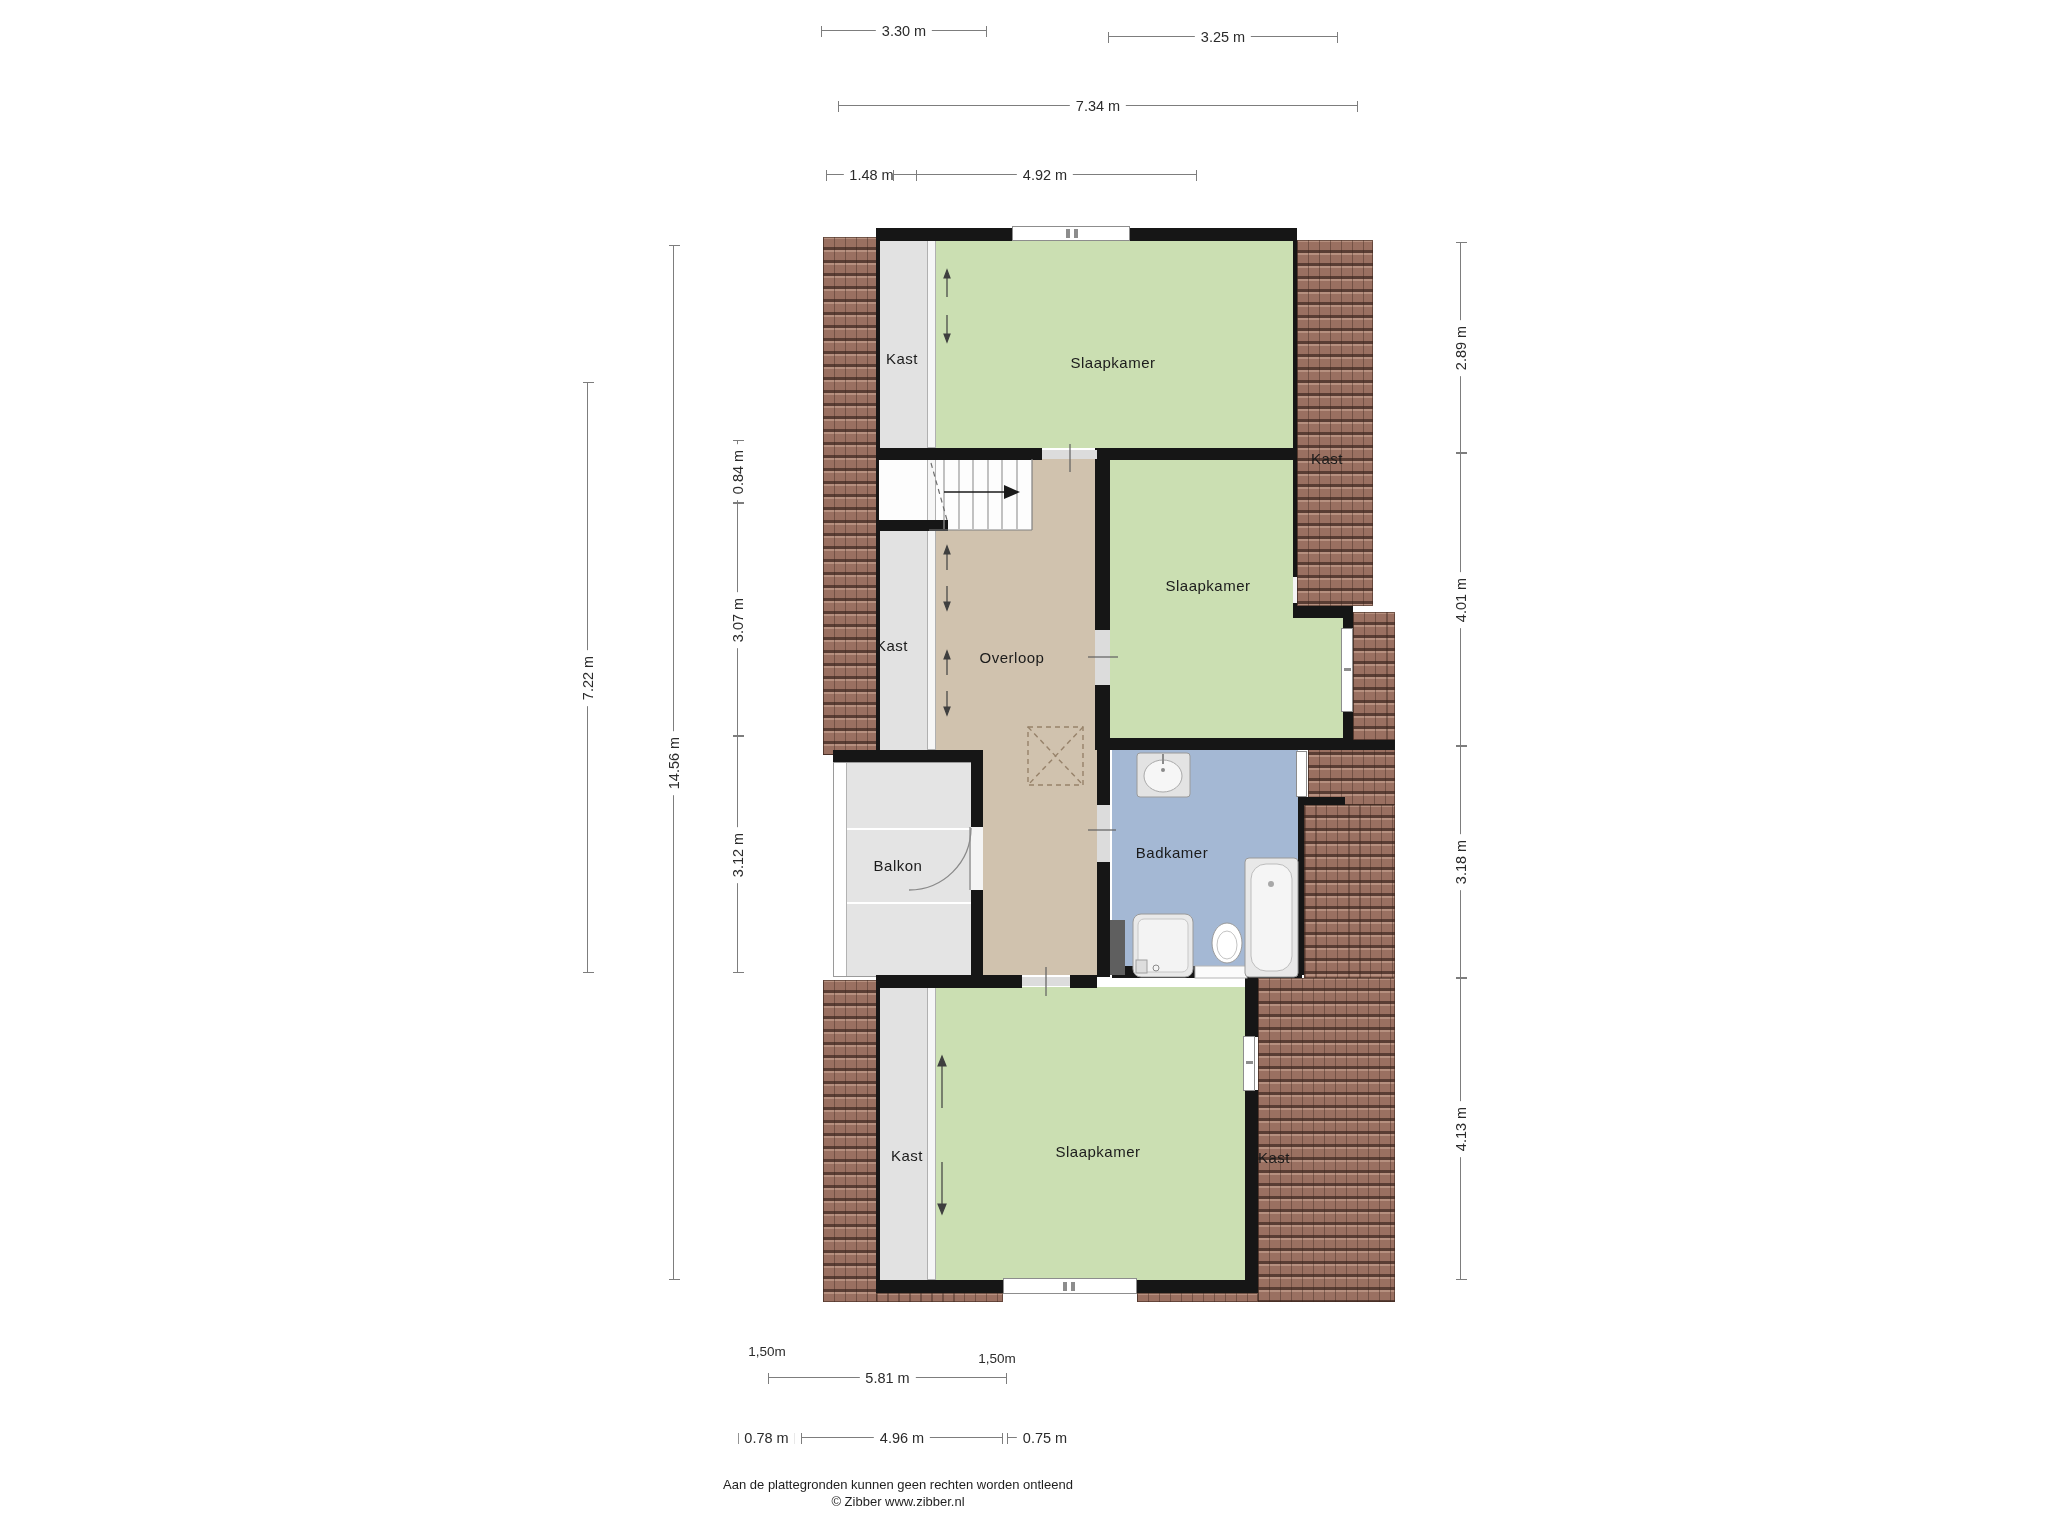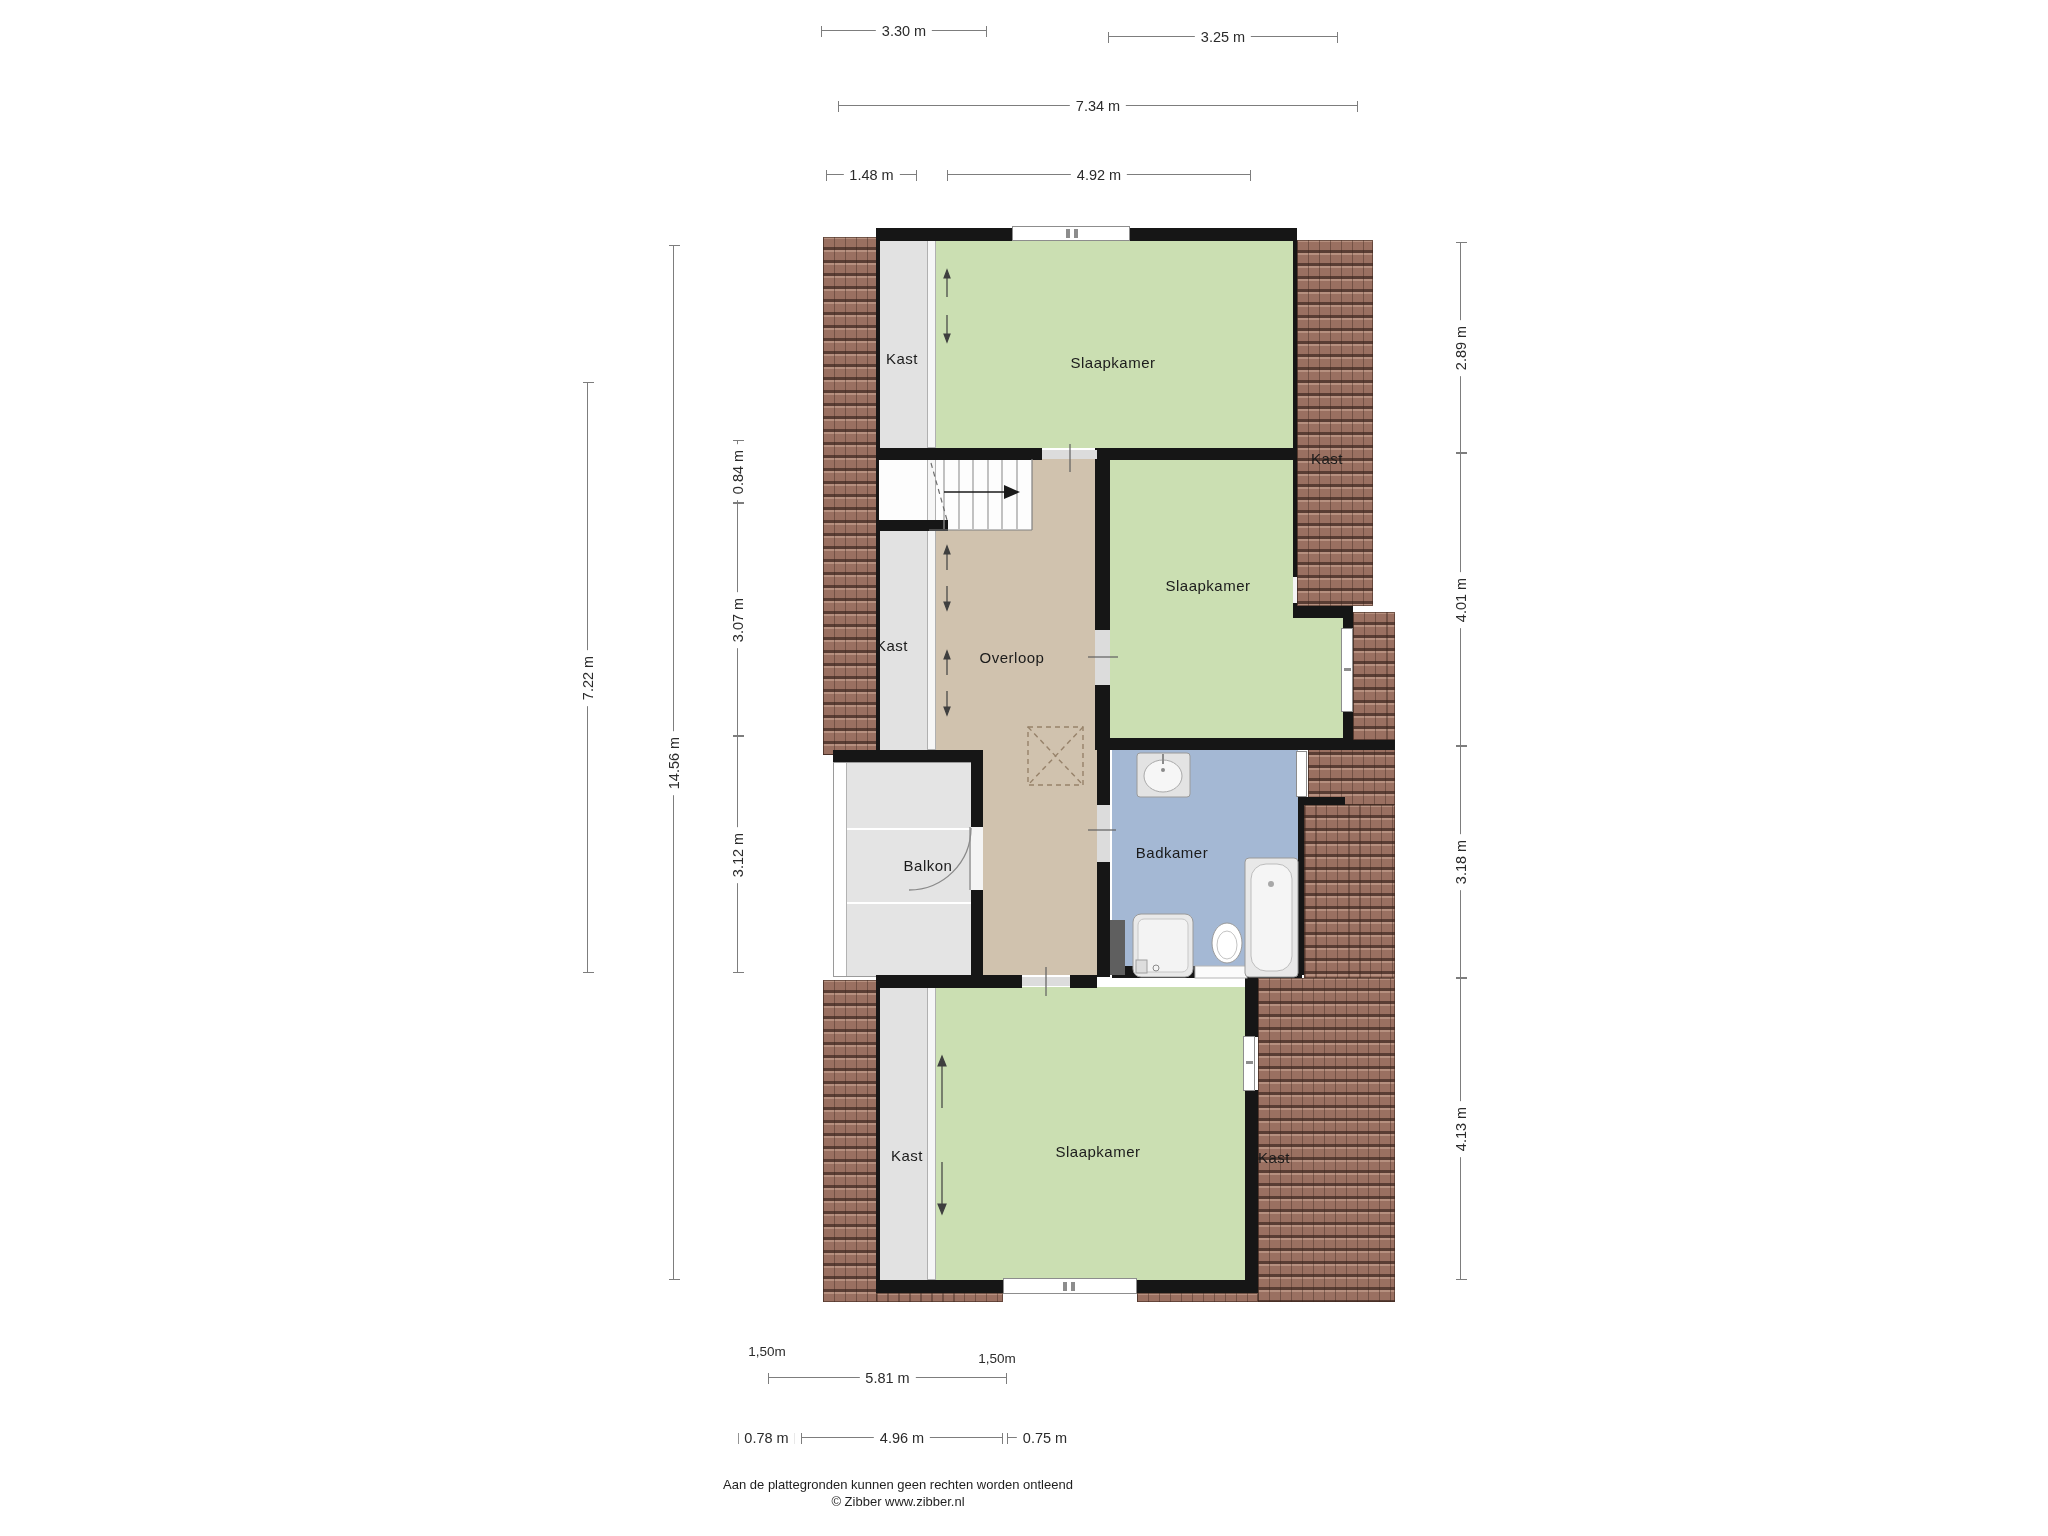--- a/index.html
+++ b/index.html
@@ -214,21 +214,21 @@
     <rect x="1110" y="920" width="15" height="55" fill="#5f5f5f"></rect>
   </svg>
 
   <div class="room-label" style="left:902px;top:358px;">Kast</div>
   <div class="room-label" style="left:1113px;top:362px;">Slaapkamer</div>
   <div class="room-label" style="left:1327px;top:458px;">Kast</div>
   <div class="room-label" style="left:1208px;top:585px;">Slaapkamer</div>
   <div class="room-label" style="left:892px;top:645px;">Kast</div>
   <div class="room-label" style="left:1012px;top:657px;">Overloop</div>
   <div class="room-label" style="left:1172px;top:852px;">Badkamer</div>
-  <div class="room-label" style="left:898px;top:865px;margin-left:30px;">Balkon</div>
+  <div class="room-label" style="left:898px;top:865px;">Balkon</div>
   <div class="room-label" style="left:907px;top:1155px;">Kast</div>
   <div class="room-label" style="left:1098px;top:1151px;">Slaapkamer</div>
   <div class="room-label" style="left:1274px;top:1157px;">Kast</div>
 
   <div class="hdim" style="left:821px;top:30px;width:166px;">
     <div class="tick t0"></div>
       <div class="tick t1"></div>
     <div class="lbl">3.30 m</div>
   </div>
   <div class="hdim" style="left:1108px;top:36px;width:230px;">
@@ -239,21 +239,21 @@
   <div class="hdim" style="left:838px;top:105px;width:520px;">
     <div class="tick t0"></div>
       <div class="tick t1"></div>
     <div class="lbl">7.34 m</div>
   </div>
   <div class="hdim" style="left:826px;top:174px;width:91px;">
     <div class="tick t0"></div>
       <div class="tick t1"></div>
     <div class="lbl">1.48 m</div>
   </div>
-  <div class="hdim" style="left:947px;top:174px;width:304px;">
+  <div class="hdim" style="left:893px;top:174px;width:304px;">
     <div class="tick t0"></div>
       <div class="tick t1"></div>
     <div class="lbl">4.92 m</div>
   </div>
 
   <div class="vdim" style="left:587px;top:382px;height:591px;">
     <div class="tick t0"></div>
       <div class="tick t1"></div>
     <div class="lbl">7.22 m</div>
   </div>

